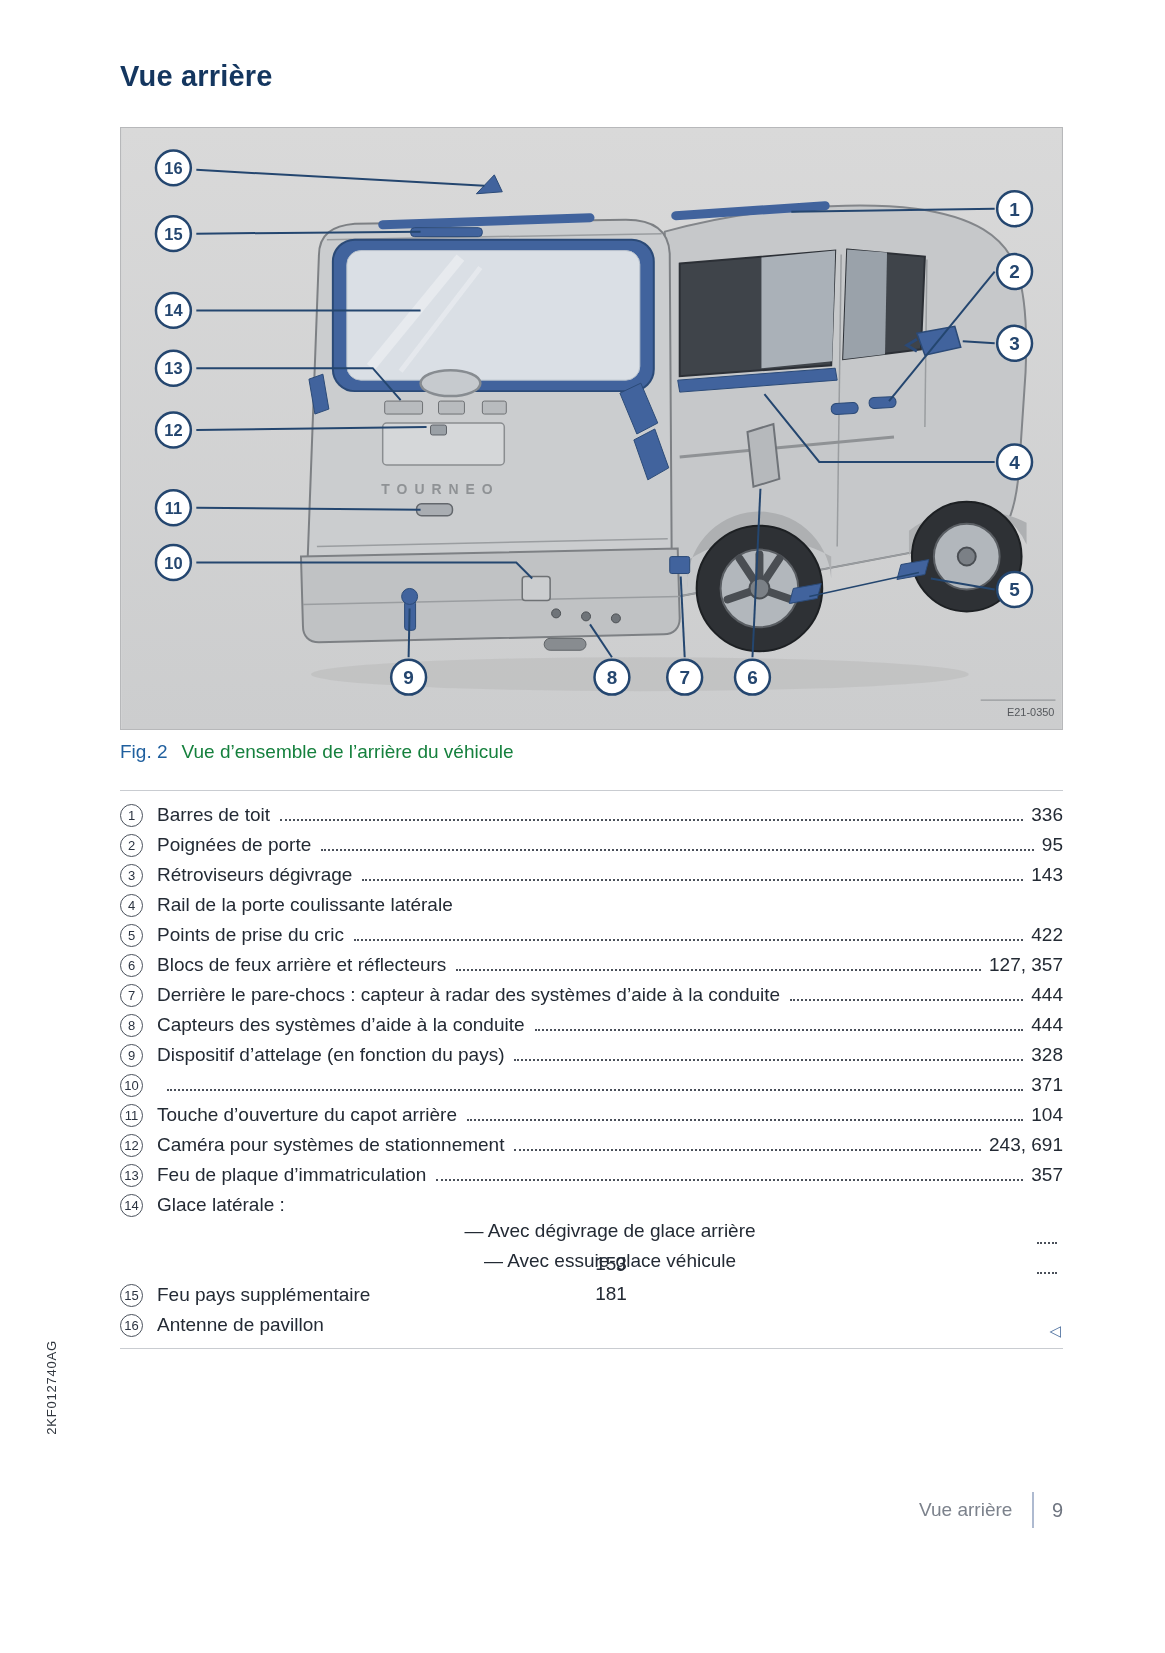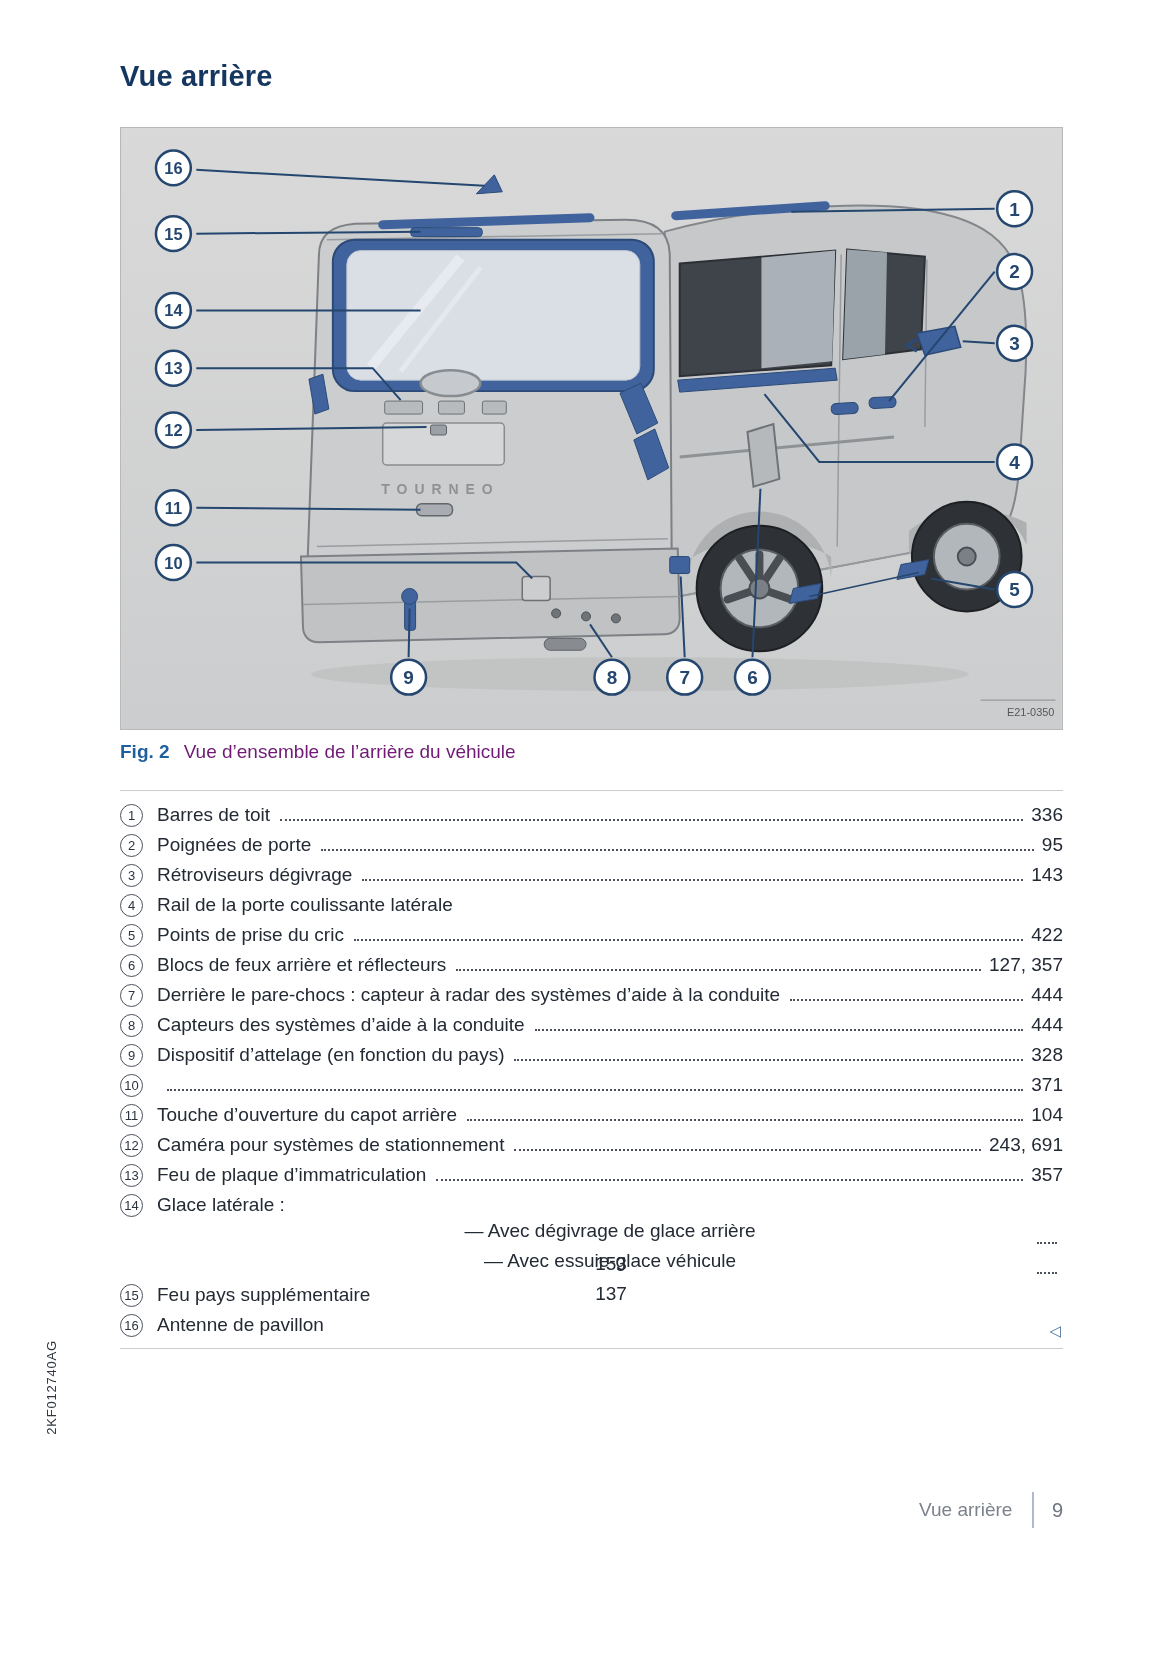--- a/index.html
+++ b/index.html
@@ -5,22 +5,22 @@
   * { margin:0; padding:0; box-sizing:border-box; }
   html,body { width:1165px; height:1653px; }
   body { background:#ffffff; font-family:"Liberation Sans", sans-serif; position:relative; color:#232a34; }
 
   .title { position:absolute; left:120px; top:60px; font-size:29px; font-weight:bold; color:#14365f; letter-spacing:.2px; }
 
   .figure-box { position:absolute; left:120px; top:127px; width:943px; height:603px; border:1px solid #b7b8ba; background:#d4d5d6; }
   .figure-box svg { display:block; width:100%; height:100%; }
 
   .fig-caption { position:absolute; left:120px; top:741px; font-size:19px; }
-  .fig-caption .fig-label { color:#1f5f9e; font-weight:bold; margin-right:14px; }
-  .fig-caption .fig-text  { color:#701a75;margin-top:44px; }
+  .fig-caption .fig-label { color:#1f5f9e; font-weight:normal; margin-right:14px; }
+  .fig-caption .fig-text  { color:#15803d;margin-top:44px; }
 
   .legend { position:absolute; left:120px; top:790px; width:943px; border-top:1px solid #c9ccd1; padding-top:9px; }
   .row { display:flex; align-items:center; height:30px; font-size:19px; color:#232a34; }
   .num { flex:none; width:23px; height:23px; border:1.5px solid #4a515c; border-radius:50%;
          display:inline-flex; align-items:center; justify-content:center;
          font-size:13px; color:#2b3340; margin-right:14px; }
   .row .label { flex:none; white-space:pre; }
   .leader { flex:1 1 auto; border-bottom:2px dotted #4a505a; margin:0 6px 9px 10px; align-self:flex-end; min-width:20px; }
   .pages { flex:none; margin-left:2px; }
   .row.sub { padding-left:37px;flex-direction:column; }
@@ -341,21 +341,21 @@
 
     </div>
     <div class="row sub">
       <span class="label">— Avec dégivrage de glace arrière</span>
       <span class="leader"></span>
       <span class="pages">153</span>
     </div>
     <div class="row sub">
       <span class="label">— Avec essuie-glace véhicule</span>
       <span class="leader"></span>
-      <span class="pages">137</span>
+      <span class="pages">181</span>
     </div>
     <div class="row">
       <span class="num">15</span>
       <span class="label">Feu pays supplémentaire</span>
 
     </div>
     <div class="row">
       <span class="num">16</span>
       <span class="label">Antenne de pavillon</span>
 

